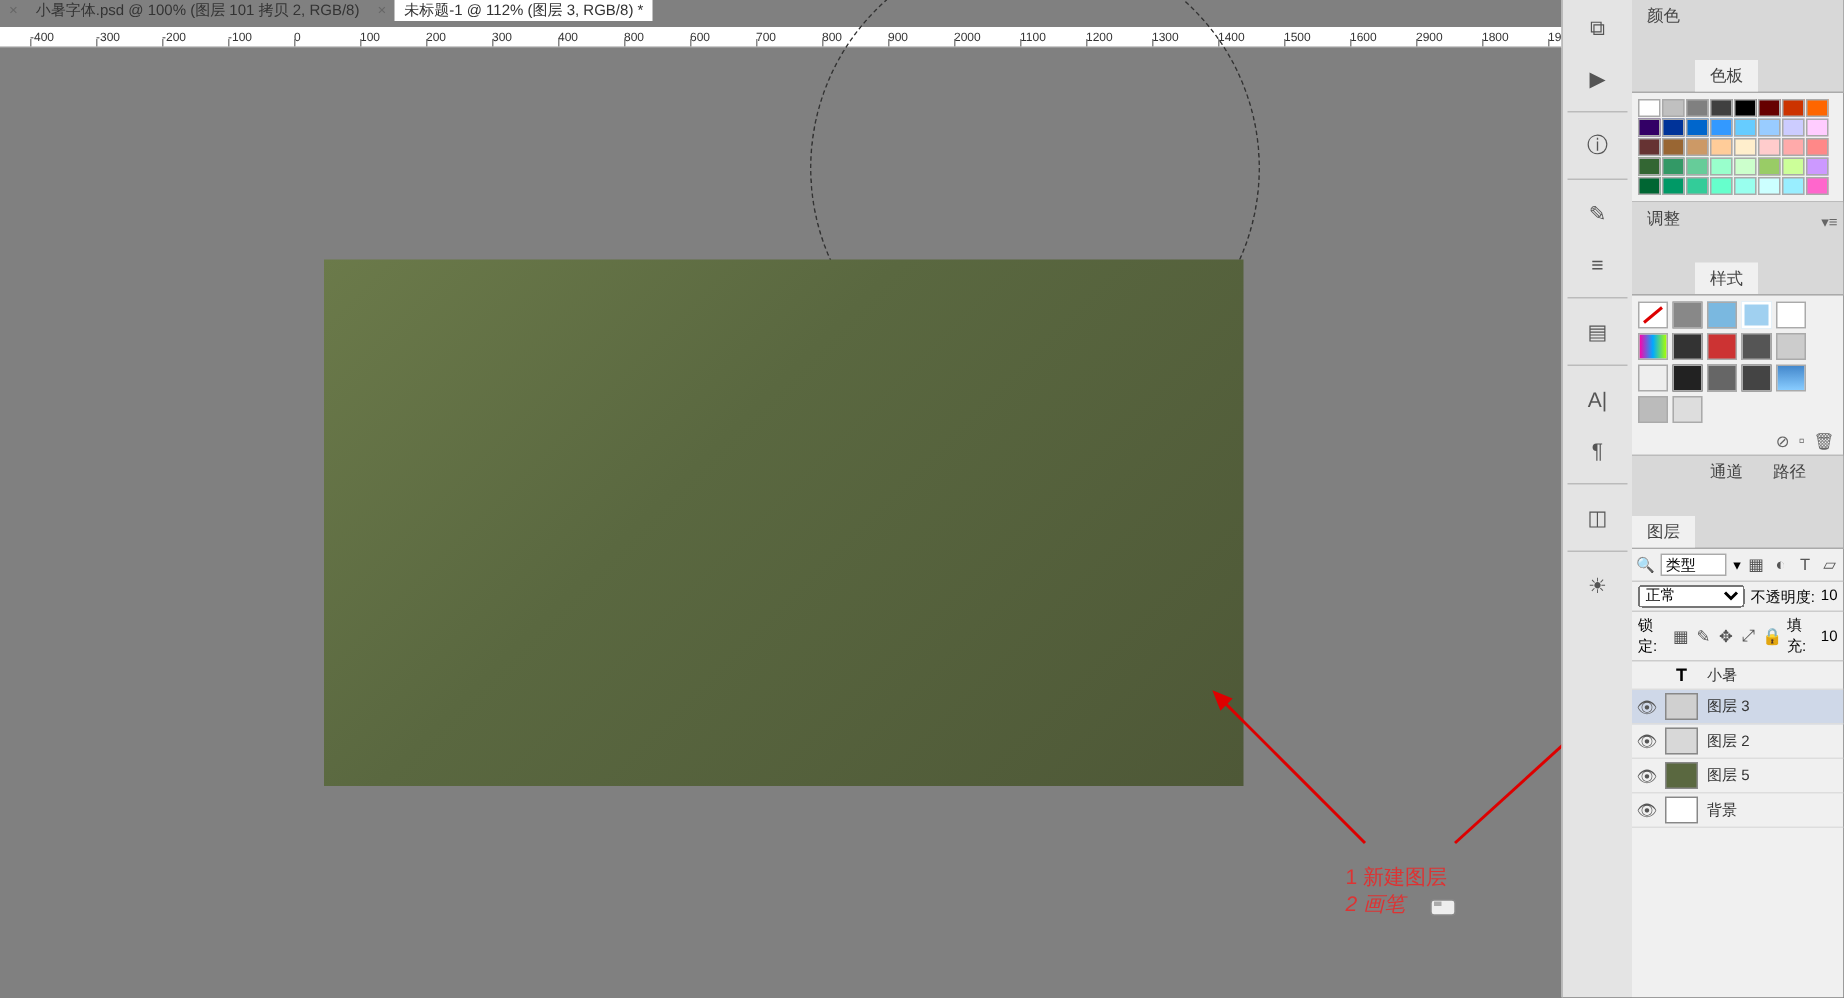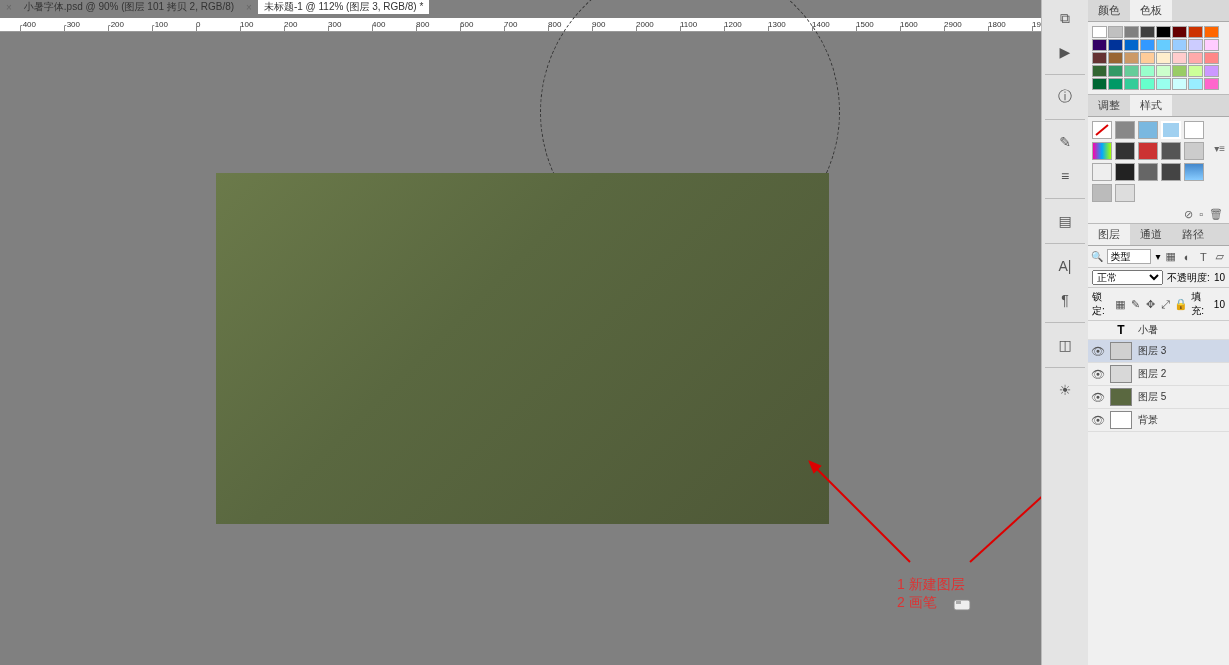--- a/index.html
+++ b/index.html
@@ -27,21 +27,21 @@
 
 .vstrip { position: absolute; top: 0; left: 1041px; width: 47px; height: 665px; background: #e4e4e4; border-left: 1px solid #bbb; display: flex; flex-direction: column; align-items: center; padding-top: 6px; gap: 10px; }
 .vstrip-icon { width: 24px; height: 24px; display: flex; align-items: center; justify-content: center; color: #555; cursor: pointer; font-size: 14px; }
 .vstrip-divider { width: 40px; border-top: 1px solid #bbb; }
 
 
 .right-panel { position: absolute; top: 0; left: 1088px; width: 141px; height: 665px; background: #f0f0f0; font-size: 11px; }
 
 .panel-tabs { display: flex; background: #d8d8d8; border-bottom: 1px solid #aaa; }
 .panel-tab { padding: 3px 10px; color: #444; cursor: pointer; }
-.panel-tab.active { background: #f0f0f0; }
+.panel-tab.active { background: #f0f0f0; margin-top: 40px; }
 
 .swatches { display: flex; flex-wrap: wrap; padding: 4px; gap: 1px; }
 .swatch { width: 15px; height: 12px; border: 1px solid #aaa; cursor: pointer; }
 
 .panel-section { border-top: 1px solid #bbb; }
 
 .adjust-row { display: flex; flex-wrap: wrap; padding: 4px; gap: 3px; }
 .adjust-icon { width: 20px; height: 18px; background: #ddd; border: 1px solid #aaa; cursor: pointer; display: flex; align-items: center; justify-content: center; font-size: 10px; }
 
 .layer-toolbar { display: flex; align-items: center; padding: 3px; gap: 4px; border-bottom: 1px solid #ccc; }
@@ -60,21 +60,21 @@
 .layer-thumb { width: 22px; height: 18px; border: 1px solid #888; background: #fff; }
 .layer-name { font-size: 10px; color: #333; }
 .corner-icons2 { position: absolute; top: 142px; right: 4px; }
 
 </style>
 </head>
 <body>
 
 <div class="tabs">
   <span class="tab-close">×</span>
-  <span class="tab">小暑字体.psd @ 90% (图层 101 拷贝 2, RGB/8)</span>
+  <span class="tab">小暑字体.psd @ 100% (图层 101 拷贝 2, RGB/8)</span>
   <span class="tab-close">×</span>
   <span class="tab active">未标题-1 @ 112% (图层 3, RGB/8) *</span>
 </div>
 
 <div class="ruler-h" id="rulerH">
     <div class="ruler-tick" style="left: 20px;">-400</div>
     <div class="ruler-line" style="left: 20px;"></div>
     <div class="ruler-tick" style="left: 64px;">-300</div>
     <div class="ruler-line" style="left: 64px;"></div>
     <div class="ruler-tick" style="left: 108px;">-200</div>
@@ -130,21 +130,21 @@
   <svg class="arrow" style="top:420px; left:800px;" width="120" height="120">
     <line x1="110" y1="110" x2="10" y2="10"></line>
     <polygon points="10,10 20,14 14,20" fill="#d00"></polygon>
   </svg>
   <svg class="arrow" style="top:420px; left:960px;" width="130" height="120">
     <line x1="10" y1="110" x2="120" y2="10"></line>
     <polygon points="120,10 108,12 114,22" fill="#d00"></polygon>
   </svg>
 
   <div class="annotation-text" style="top:544px; left:897px;">1 新建图层</div>
-  <div class="annotation-text" style="top:562px; left:897px;">2 画笔</div>
+  <div class="annotation-text" style="top:562px; left:897px;font-style:italic;">2 画笔</div>
 
   <svg class="mouse-cursor" viewBox="0 0 20 14">
     <rect x="2" y="2" width="16" height="10" rx="2" fill="#eee" stroke="#888"></rect>
     <rect x="4" y="3" width="5" height="3" fill="#aaa"></rect>
   </svg>
 </div>
 
 <div class="vstrip">
   <div class="vstrip-icon">⧉</div>
   <div class="vstrip-icon">▶</div>

